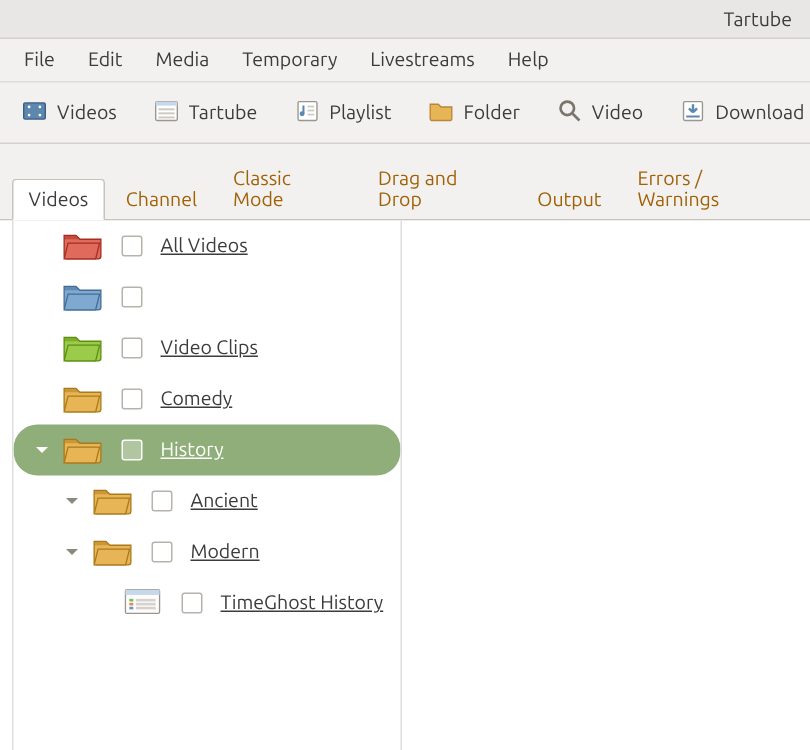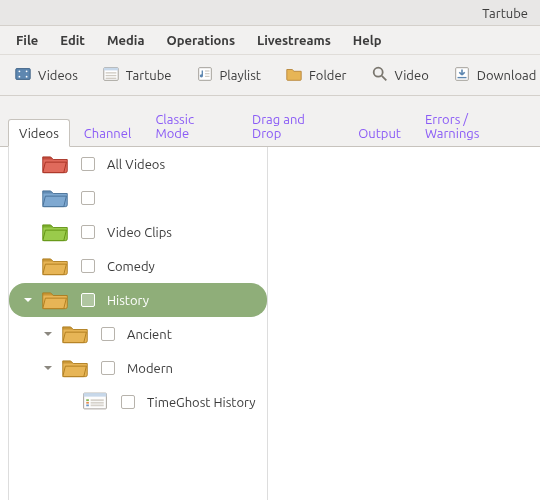--- a/index.html
+++ b/index.html
@@ -1,28 +1,28 @@
 <!DOCTYPE html>
 <html><head>
 <meta charset="utf-8">
 <style>
   * { box-sizing: border-box; margin: 0; padding: 0; font-family: "Ubuntu", "Segoe UI", sans-serif; font-size: 13px; }
   body { background: #f2f1f0; color: #3c3c3c; width: 540px; height: 500px; overflow: hidden; }
   .titlebar { height: 26px; background: #e8e7e6; border-bottom: 1px solid #d4d0cb; display: flex; align-items: center; justify-content: flex-end; padding: 0 12px; font-weight: normal; }
-  .menubar { height: 28px; background: #f2f1f0; display: flex; align-items: center; padding: 0 6px; gap: 2px; font-weight: bold; }
+  .menubar { height: 28px; background: #f2f1f0; display: flex; align-items: center; padding: 0 6px; gap: 2px; }
   .menubar .item { padding: 4px 10px; cursor: pointer; }
   .toolbar { height: 42px; background: #f2f1f0; border-top: 1px solid #e0ddd9; border-bottom: 1px solid #d4d0cb; display: flex; align-items: center; padding: 0 8px; gap: 12px; }
   .toolbar .btn { display: flex; align-items: center; gap: 6px; padding: 4px 6px; cursor: pointer; }
   .tabbar { display: flex; align-items: flex-end; padding: 10px 8px 0 8px; gap: 4px; border-bottom: 1px solid #c7c3bd; }
-  .tabbar .tab { padding: 6px 10px; color: #8b5cf6; cursor: pointer; }
+  .tabbar .tab { padding: 6px 10px; color: #a16207; cursor: pointer; }
   .tabbar .tab.active { color: #3c3c3c; border: 1px solid #c7c3bd; border-bottom: 1px solid #fff; background: #fff; border-radius: 3px 3px 0 0; position: relative; top: 1px; }
   .content { display: flex; height: calc(500px - 26px - 28px - 42px - 34px); background: #fff; }
   .sidebar { width: 260px; border-right: 1px solid #ddd; overflow: auto; border-left: 1px solid #ddd; margin-left: 8px; }
   .dummy { flex: 1; }
-  .row { display: flex; align-items: center; height: 34px; padding-left: 6px; gap: 6px; }
+  .row { display: flex; align-items: center; height: 34px; padding-left: 6px; gap: 6px; text-decoration: underline; }
   .row.selected { background: #8fae79; color: #fff; border-radius: 16px; }
   .expander { width: 14px; height: 14px; display: flex; align-items: center; justify-content: center; }
   .spacer { display:inline-block; }
   .checkbox { width: 14px; height: 14px; border: 1px solid #b7b3ac; border-radius: 2px; background: #fff; display:inline-block; margin: 0 6px 0 6px; }
   .row.selected .checkbox { border-color: #fff; background: rgba(255,255,255,.3); }
   .label { white-space: nowrap; }
   svg.folder { width: 28px; height: 22px; flex-shrink: 0; }
   svg.channel { width: 28px; height: 22px; flex-shrink: 0; }
   svg.ticon { width: 18px; height: 18px; flex-shrink: 0; }
 </style>
@@ -30,21 +30,21 @@
 <body>
 
 <div class="titlebar">
   <span>Tartube</span>
 </div>
 
 <div class="menubar">
     <div class="item">File</div>
     <div class="item">Edit</div>
     <div class="item">Media</div>
-    <div class="item">Operations</div>
+    <div class="item">Temporary</div>
     <div class="item">Livestreams</div>
     <div class="item">Help</div>
   </div>
 
 <div class="toolbar">
     <div class="btn">
       <span><svg class="ticon" viewBox="0 0 20 20">
           <rect x="2" y="4" width="16" height="12" rx="1" fill="#5e87b0" stroke="#3a5d82"></rect>
           <circle cx="6" cy="7" r="1" fill="#fff"></circle>
           <circle cx="6" cy="13" r="1" fill="#fff"></circle>

